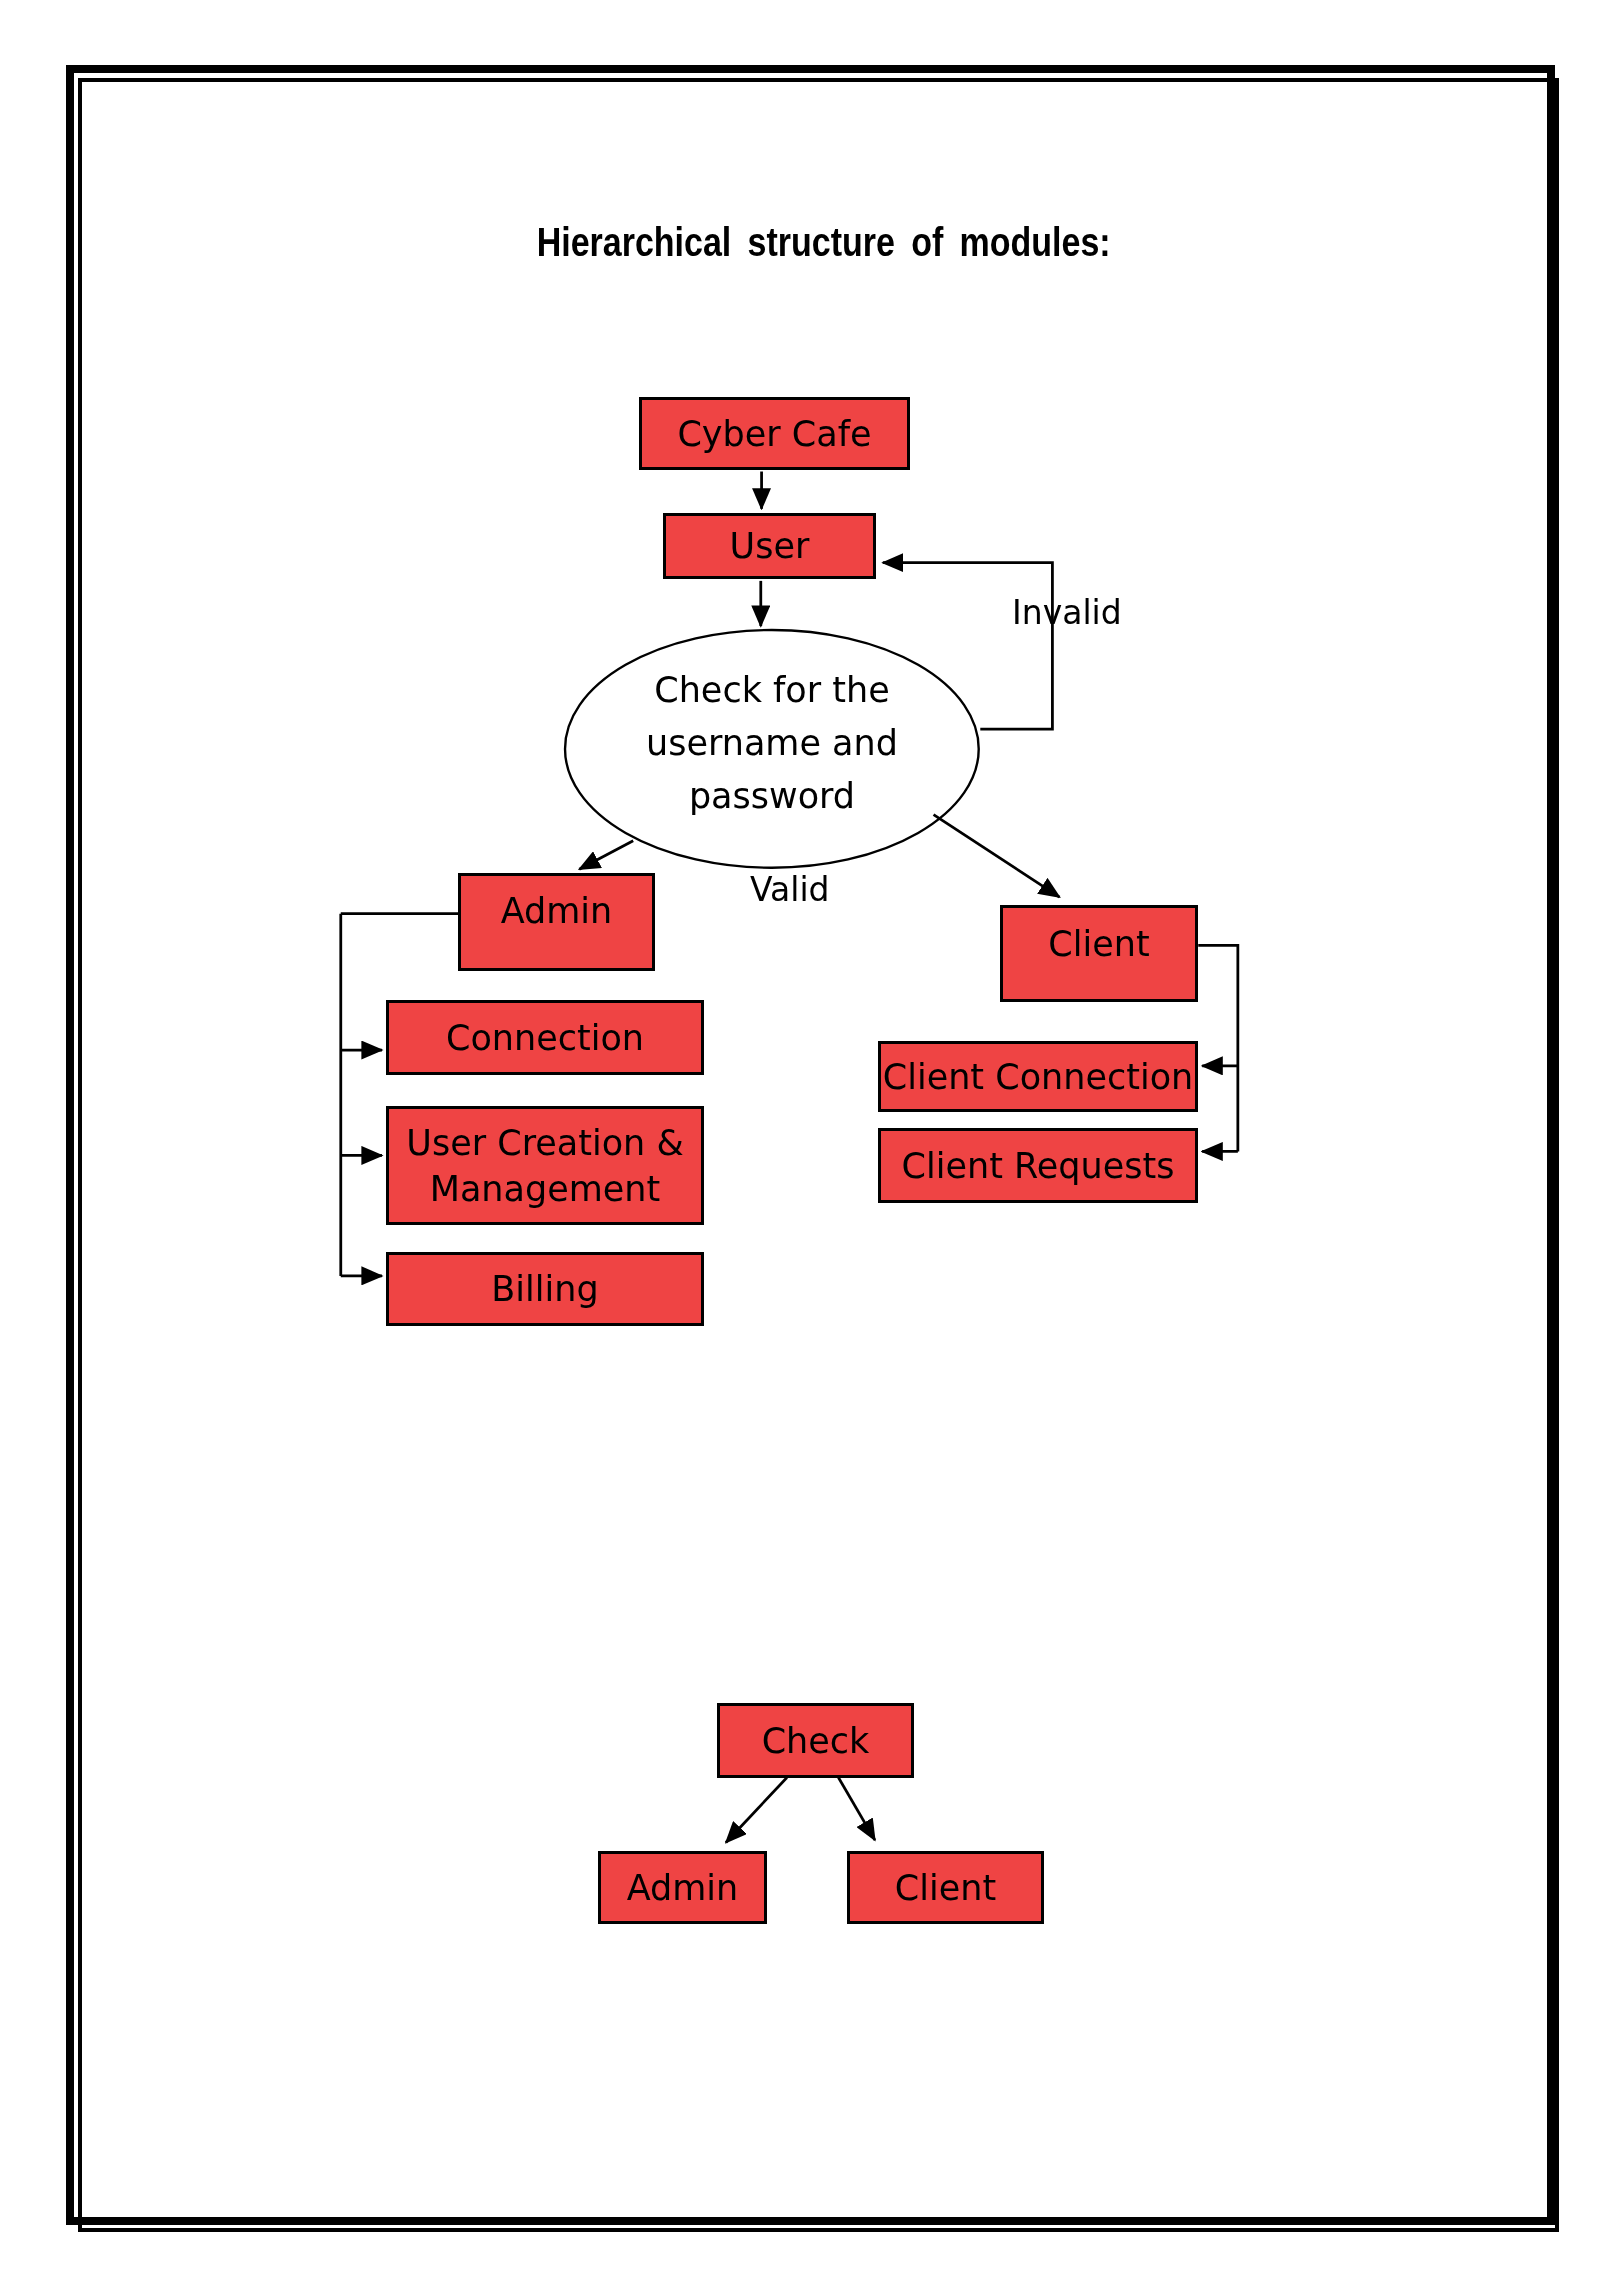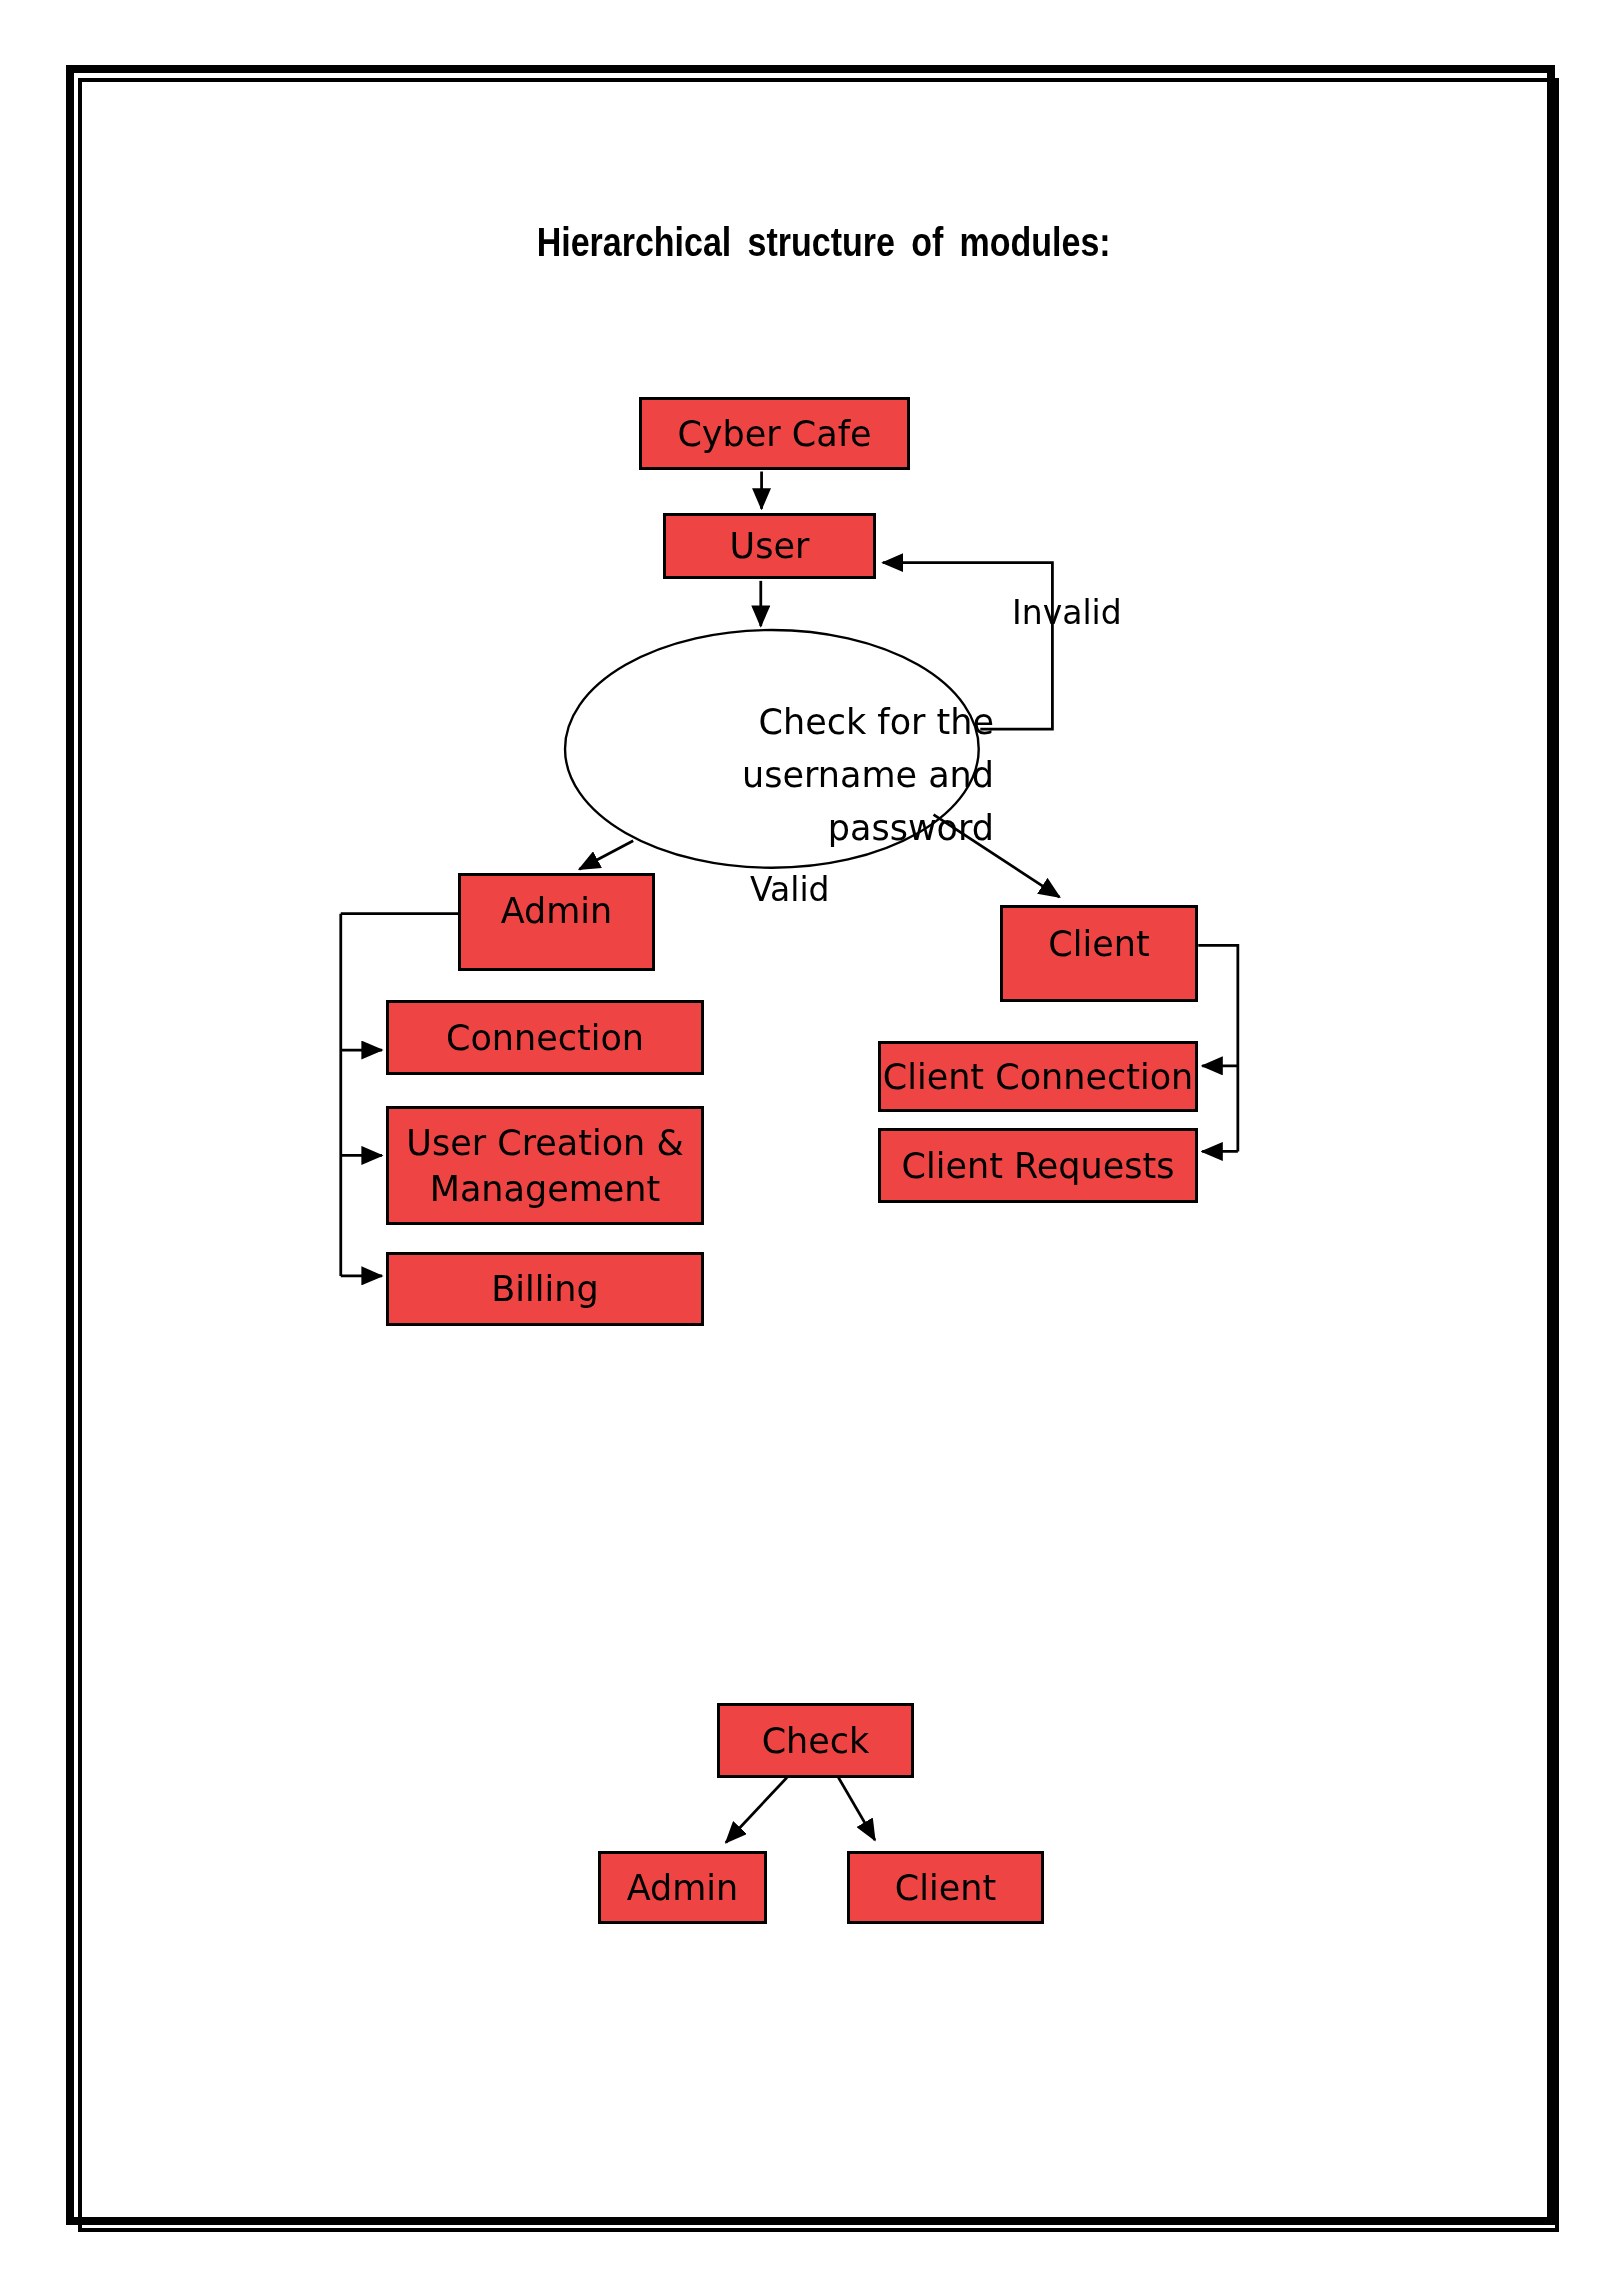--- a/index.html
+++ b/index.html
@@ -45,21 +45,21 @@
   }
   .node.two-line{flex-direction:column;line-height:46px;}
   
   #connector-layer{position:absolute;left:0;top:0;z-index:2;}
   
   .edge-label{
     position:absolute;font-size:33px;white-space:nowrap;z-index:4;
   }
   .ellipse-text{
     position:absolute;left:550px;top:664px;width:444px;
-    text-align:right;font-size:35px;line-height:53px;z-index:4;margin-top:32px;
+    text-align:center;font-size:35px;line-height:53px;z-index:4;
   }
   .ellipse-text span{display:block;}
 </style>
 </head>
 <body>
 
 <div id="canvas">
 
   <div class="border-thick"></div>
   <div class="border-thin"></div>

